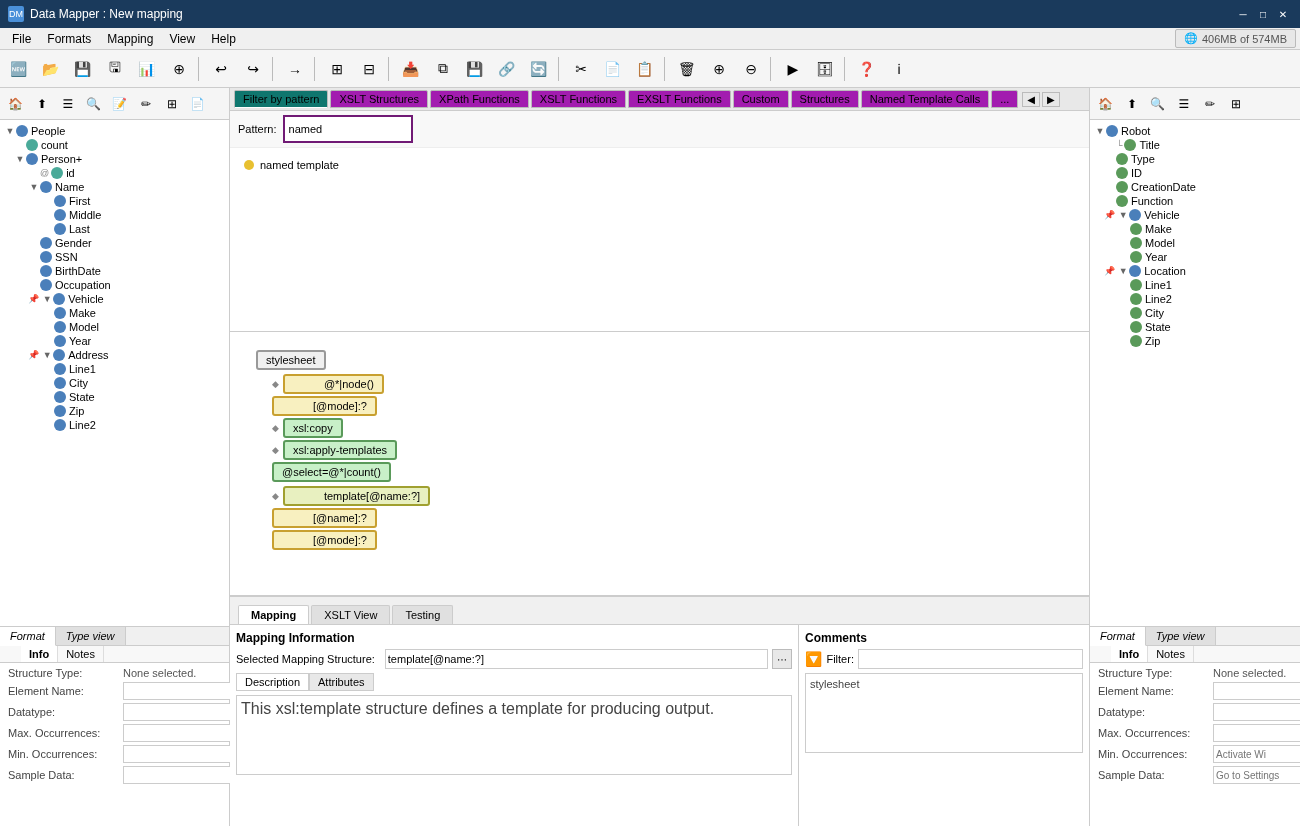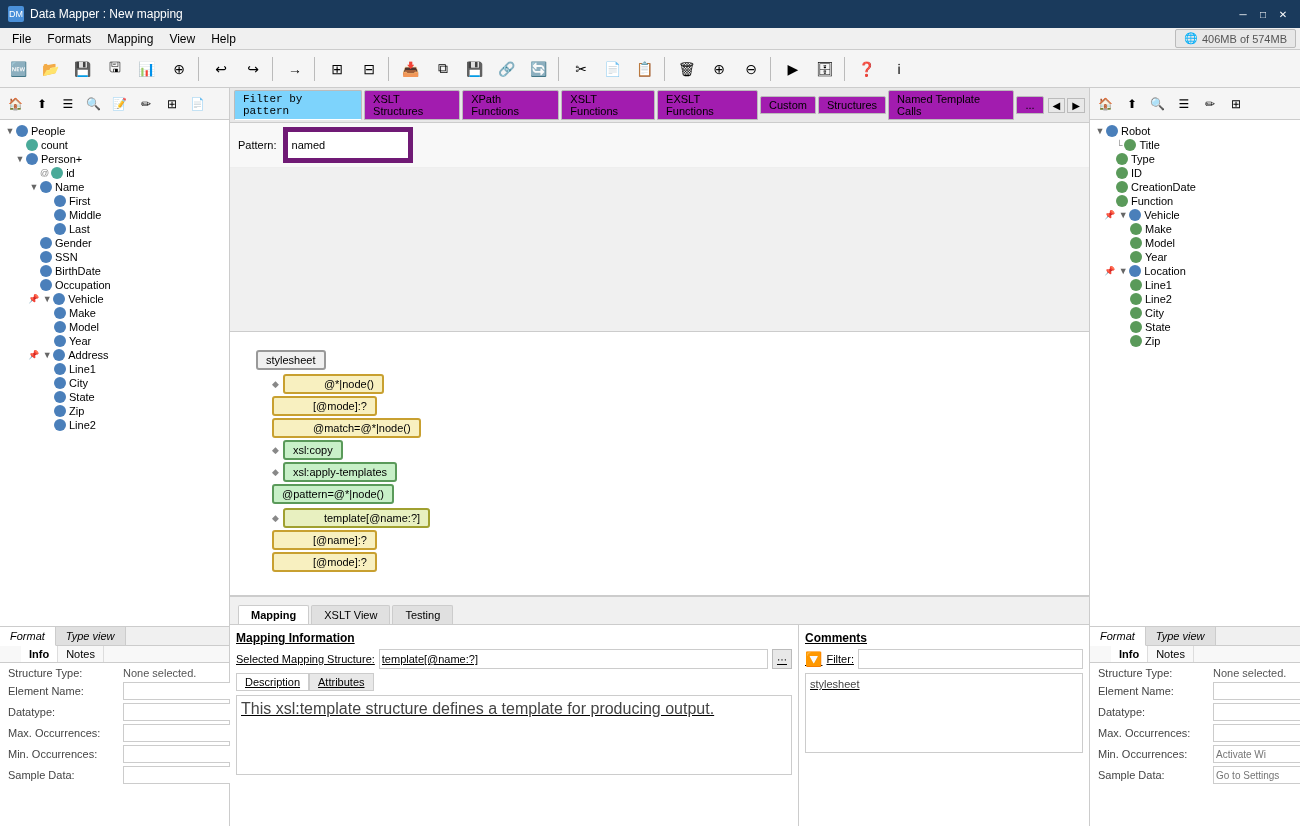--- a/index.html
+++ b/index.html
@@ -52,24 +52,24 @@
     .info-grid { padding: 4px 8px; font-size: 11px; }
     .info-row { display: flex; align-items: center; margin-bottom: 3px; }
     .info-label { width: 115px; color: #444; flex-shrink: 0; }
     .info-input { flex: 1; height: 18px; border: 1px solid #ccc; background: white; font-size: 10px; padding: 0 2px; }
 
     
     #center-panel { flex: 1; display: flex; flex-direction: column; border-right: 1px solid #ccc; }
     #center-top { flex: 1; display: flex; flex-direction: column; border-bottom: 1px solid #ccc; }
     #func-tabs { display: flex; background: #e8e8e8; border-bottom: 1px solid #ccc; padding: 2px 4px; gap: 2px; align-items: center; }
     .func-tab { padding: 2px 8px; cursor: pointer; font-size: 11px; border: 1px solid #bbb; background: #a21caf; border-radius: 2px 2px 0 0; }
-    .func-tab.active { background: #7dd3fc; border-bottom: 1px solid white; font-family: Liberation Mono, monospace; }
+    .func-tab.active { background: #0f766e; border-bottom: 1px solid white; }
     #pattern-bar { display: flex; align-items: center; padding: 4px 8px; background: #f8f8f8; border-bottom: 1px solid #eee; gap: 6px; }
     #pattern-bar label { font-size: 11px; }
-    #pattern-input { border: 5px solid #701a75; padding: 2px 4px; font-size: 11px; width: 130px; height: 36px; }
+    #pattern-input { border: 2px solid #701a75; padding: 2px 4px; font-size: 11px; width: 130px; height: 28px; }
     #func-content { flex: 1; padding: 8px; background: white; overflow: auto; }
     .named-template-item { display: flex; align-items: center; gap: 6px; padding: 3px 6px; cursor: pointer; }
     .circle-yellow { width: 10px; height: 10px; border-radius: 50%; background: #e8c030; display: inline-block; flex-shrink: 0; }
 
     
     #mapping-canvas { flex: 1; overflow: auto; padding: 10px; background: white; }
     .node-box { border: 2px solid; border-radius: 3px; padding: 2px 8px; display: inline-block; font-size: 11px; white-space: nowrap; }
     .node-green { background: #c8f0c8; border-color: #5a9a5a; }
     .node-yellow { background: #f8f0c0; border-color: #c8a030; padding-left: 39px; }
 
@@ -346,52 +346,55 @@
         <div class="func-tab">Structures</div>
         <div class="func-tab">Named Template Calls</div>
         <div class="func-tab">...</div>
         <button style="padding:1px 4px; font-size:10px; border:1px solid #bbb; background:#e8e8e8; cursor:pointer; margin-left:2px;">◀</button>
         <button style="padding:1px 4px; font-size:10px; border:1px solid #bbb; background:#e8e8e8; cursor:pointer;">▶</button>
       </div>
       <div id="pattern-bar">
         <label>Pattern:</label>
         <input id="pattern-input" type="text" value="named" style="">
       </div>
+      <div id="func-content">
+        <div class="named-template-item">
+          <span class="circle-yellow"></span>
+          <span>named template</span>
+        </div>
+      </div>
     </div>
 
     <div id="mapping-canvas" style="flex:1; overflow:auto; padding:10px; background:white; border-bottom:1px solid #ccc;">
       <div class="xslt-node-area">
 
         <div style="margin-bottom:4px;">
           <span class="node-box" style="background:#f0f0f0; border-color:#999; font-size:11px;">stylesheet</span>
         </div>
 
         <div style="margin-left:16px;">
           <div style="display:flex; align-items:center; margin:2px 0;">
             <span style="color:#888; font-size:9px; margin-right:4px;">◆</span>
             <span class="node-box node-yellow">@*|node()</span>
           </div>
           <div style="margin-left:24px; display:flex; align-items:center; margin:2px 0;">
             <span class="node-box node-yellow">[@mode]:?</span>
           </div>
-          <div style="margin-left:24px; display:flex; align-items:center; margin:2px 0;">
-            <span class="node-box node-yellow">@match=@*|node()</span>
-          </div>
 
           <div style="margin-left:16px; display:flex; align-items:center; margin:2px 0;">
             <span style="color:#888; font-size:9px; margin-right:4px;">◆</span>
             <span class="node-box node-green">xsl:copy</span>
           </div>
 
           <div style="margin-left:40px; display:flex; align-items:center; margin:2px 0;">
             <span style="color:#888; font-size:9px; margin-right:4px;">◆</span>
             <span class="node-box node-green">xsl:apply-templates</span>
           </div>
           <div style="margin-left:64px; display:flex; align-items:center; margin:2px 0;">
-            <span class="node-box node-green">@pattern=@*|node()</span>
+            <span class="node-box node-green">@select=@*|count()</span>
           </div>
         </div>
 
         <div style="margin-left:16px; margin-top:4px;">
           <div style="display:flex; align-items:center; margin:2px 0;">
             <span style="color:#888; font-size:9px; margin-right:4px;">◆</span>
             <span class="node-box node-yellow" style="background:#e8f0c0; border-color:#a0a030;">template[@name:?]</span>
           </div>
           <div style="margin-left:24px; display:flex; align-items:center; margin:2px 0;">
             <span class="node-box node-yellow">[@name]:?</span>
@@ -404,26 +407,26 @@
     </div>
 
     <div id="center-bottom" style="height:230px; flex-shrink:0;">
 
       <div id="bottom-tabs">
         <div class="btab active">Mapping</div>
         <div class="btab">XSLT View</div>
         <div class="btab">Testing</div>
       </div>
 
-      <div id="mapping-info-area" style="display:flex; flex:1; overflow:hidden; border-top:1px solid #ccc;text-decoration:underline;">
+      <div id="mapping-info-area" style="display:flex; flex:1; overflow:hidden; border-top:1px solid #ccc;">
 
         <div id="mapping-left" style="flex:1; padding:6px; border-right:1px solid #ccc; overflow:hidden;">
           <div style="font-size:12px; font-weight:bold; margin-bottom:4px;">Mapping Information</div>
           <div style="display:flex; align-items:center; margin-bottom:4px; font-size:11px;">
-            <label style="margin-right:4px; white-space:nowrap;">Selected Mapping Structure:</label>
+            <label style="margin-right:10px; white-space:nowrap;">Selected Mapping Structure:</label>
             <input type="text" style="flex: 1 1 0%; height: 20px; border: 1px solid rgb(204, 204, 204); font-size: 11px; padding: 0px 2px;" value="template[@name:?]">
             <button style="margin-left:4px; width:20px; height:20px; border:1px solid #bbb; background:#e8e8e8; cursor:pointer; font-size:10px;">⋯</button>
           </div>
           <div id="desc-tabs" style="display:flex; margin-bottom:4px;">
             <div class="dtab active">Description</div>
             <div class="dtab">Attributes</div>
           </div>
           <div style="border:1px solid #ccc; padding:4px; font-size:16px; color:#444; background:white; height:80px; overflow:auto;">This xsl:template structure defines a template for producing output.</div>
         </div>
 

